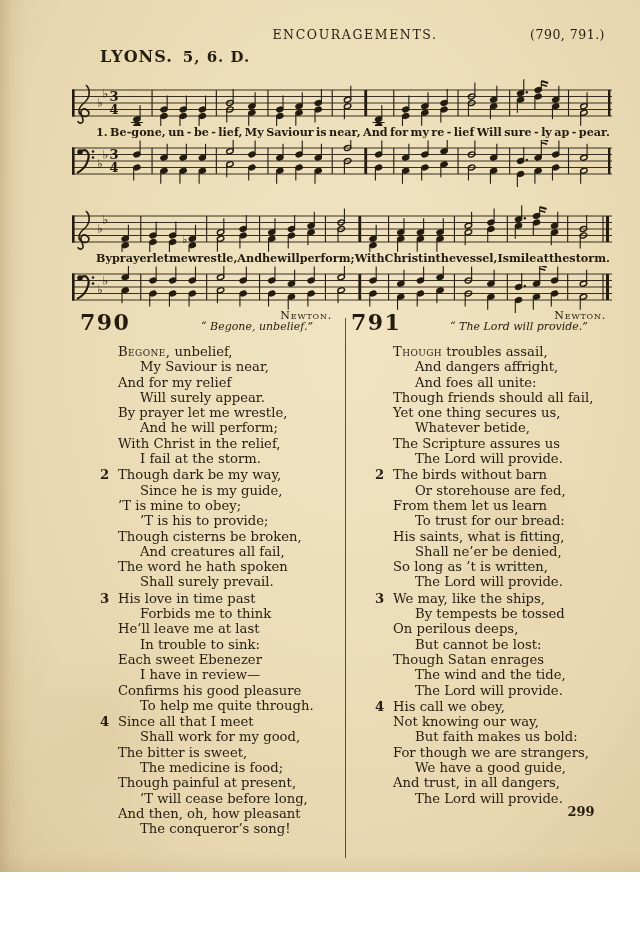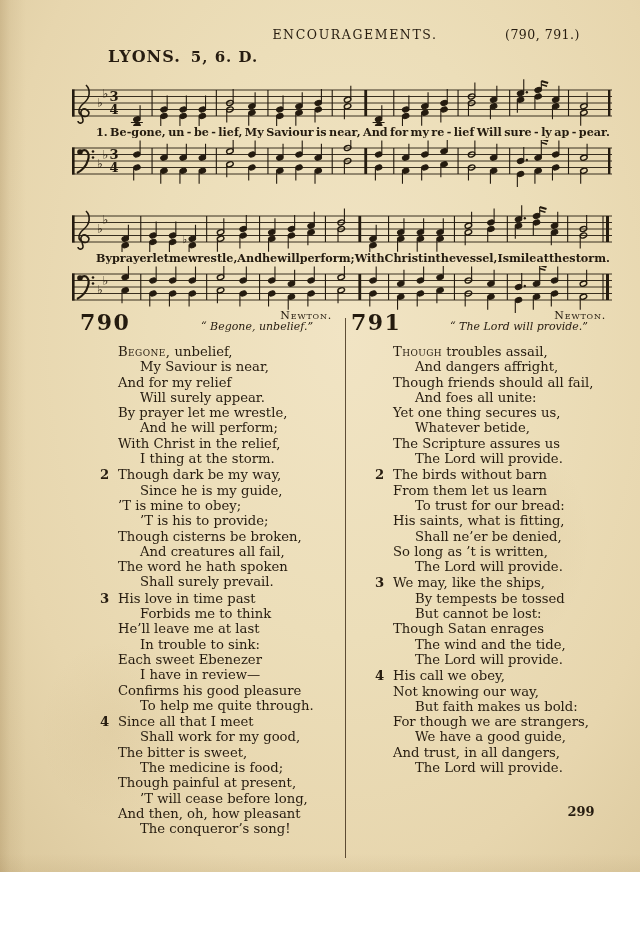--- a/index.html
+++ b/index.html
@@ -8,22 +8,22 @@
     background:radial-gradient(ellipse at 54% 38%, #f1e4c4 0%, #ecdeb9 40%, #e7d6ae 72%, #dbc89d 100%);}
   .stage::before{content:"";position:absolute;inset:0;pointer-events:none;
     background:linear-gradient(90deg, rgba(150,120,72,.28) 0px, rgba(150,120,72,.10) 10px, rgba(150,120,72,0) 26px),
                linear-gradient(0deg, rgba(150,120,72,.10) 0px, rgba(150,120,72,0) 18px);}
   .stain{position:absolute;border-radius:50%;pointer-events:none;}
   .s1{left:430px;top:430px;width:160px;height:220px;background:radial-gradient(ellipse,rgba(170,140,85,.10),rgba(170,140,85,0) 70%);}
   .s2{left:40px;top:640px;width:140px;height:180px;background:radial-gradient(ellipse,rgba(170,140,85,.09),rgba(170,140,85,0) 70%);}
 
   .running-head{position:absolute;left:250px;top:27px;width:210px;text-align:center;
     font-size:12.5px;letter-spacing:1.6px;font-weight:500;}
-  .hymn-range{position:absolute;left:505px;top:27px;width:100px;text-align:left;font-size:12.5px;letter-spacing:.5px;}
-  .tune-line{position:absolute;left:108px;top:47px;font-weight:bold;font-size:16px;letter-spacing:1px;}
+  .hymn-range{position:absolute;left:505px;top:27px;width:100px;text-align:right;font-size:12.5px;letter-spacing:.5px;}
+  .tune-line{position:absolute;left:100px;top:47px;font-weight:bold;font-size:16px;letter-spacing:1px;}
   .tune-line .meter{margin-left:10px;font-size:15px;}
 
   .music{position:absolute;left:70px;width:544px;}
   .music svg{display:block;}
   .lyrics{display:flex;justify-content:space-between;align-items:baseline;
     padding:0 4px 0 26px;height:15px;margin-top:-1px;
     font-weight:bold;font-size:11.2px;color:#241b0f;white-space:nowrap;}
   #system1{top:76px;}
   #system2{top:202px;}
 
@@ -555,21 +555,21 @@
 
   <div class="col" id="col-790">
       <div class="verse">
         <div class="vline i0"><span class="sc-lead">Begone,</span> unbelief,</div>
         <div class="vline i1">My Saviour is near,</div>
         <div class="vline i0">And for my relief</div>
         <div class="vline i1">Will surely appear.</div>
         <div class="vline i0">By prayer let me wrestle,</div>
         <div class="vline i1">And he will perform;</div>
         <div class="vline i0">With Christ in the relief,</div>
-        <div class="vline i1">I thing at the storm.</div>
+        <div class="vline i1">I fail at the storm.</div>
       </div>
       <div class="verse">
         <div class="vline i0"><span class="vnum">2</span>Though dark be my way,</div>
         <div class="vline i1">Since he is my guide,</div>
         <div class="vline i0">’T is mine to obey;</div>
         <div class="vline i1">’T is his to provide;</div>
         <div class="vline i0">Though cisterns be broken,</div>
         <div class="vline i1">And creatures all fail,</div>
         <div class="vline i0">The word he hath spoken</div>
         <div class="vline i1">Shall surely prevail.</div>
@@ -592,39 +592,41 @@
         <div class="vline i0">Though painful at present,</div>
         <div class="vline i1">’T will cease before long,</div>
         <div class="vline i0">And then, oh, how pleasant</div>
         <div class="vline i1">The conqueror’s song!</div>
       </div>
     </div>
   <div class="col" id="col-791">
       <div class="verse">
         <div class="vline i0"><span class="sc-lead">Though</span> troubles assail,</div>
         <div class="vline i1">And dangers affright,</div>
+        <div class="vline i1">And foes all unite:</div>
         <div class="vline i0">Though friends should all fail,</div>
-        <div class="vline i1">And foes all unite:</div>
         <div class="vline i0">Yet one thing secures us,</div>
         <div class="vline i1">Whatever betide,</div>
         <div class="vline i0">The Scripture assures us</div>
         <div class="vline i1">The Lord will provide.</div>
       </div>
       <div class="verse">
         <div class="vline i0"><span class="vnum">2</span>The birds without barn</div>
+        <div class="vline i1">Or storehouse are fed,</div>
         <div class="vline i0">From them let us learn</div>
         <div class="vline i1">To trust for our bread:</div>
         <div class="vline i0">His saints, what is fitting,</div>
         <div class="vline i1">Shall ne’er be denied,</div>
         <div class="vline i0">So long as ’t is written,</div>
         <div class="vline i1">The Lord will provide.</div>
       </div>
       <div class="verse">
         <div class="vline i0"><span class="vnum">3</span>We may, like the ships,</div>
         <div class="vline i1">By tempests be tossed</div>
+        <div class="vline i0">On perilous deeps,</div>
         <div class="vline i1">But cannot be lost:</div>
         <div class="vline i0">Though Satan enrages</div>
         <div class="vline i1">The wind and the tide,</div>
         <div class="vline i1">The Lord will provide.</div>
       </div>
       <div class="verse">
         <div class="vline i0"><span class="vnum">4</span>His call we obey,</div>
         <div class="vline i0">Not knowing our way,</div>
         <div class="vline i1">But faith makes us bold:</div>
         <div class="vline i0">For though we are strangers,</div>

